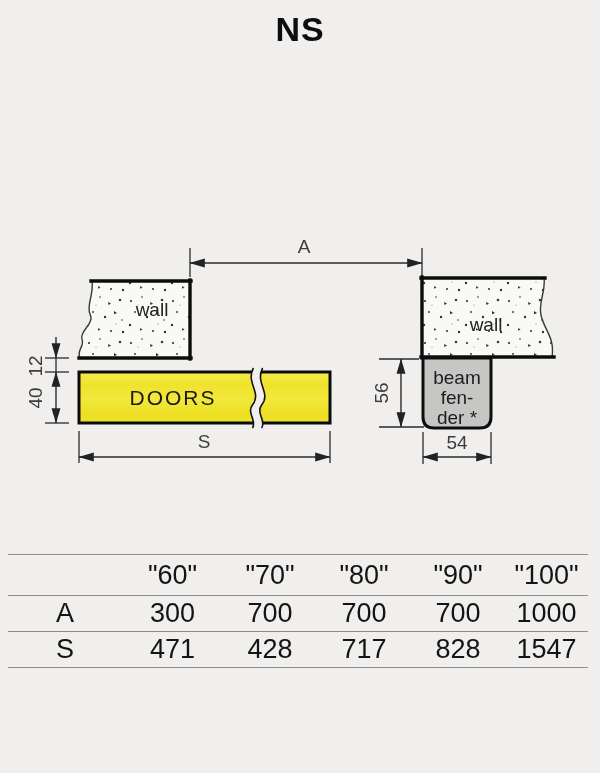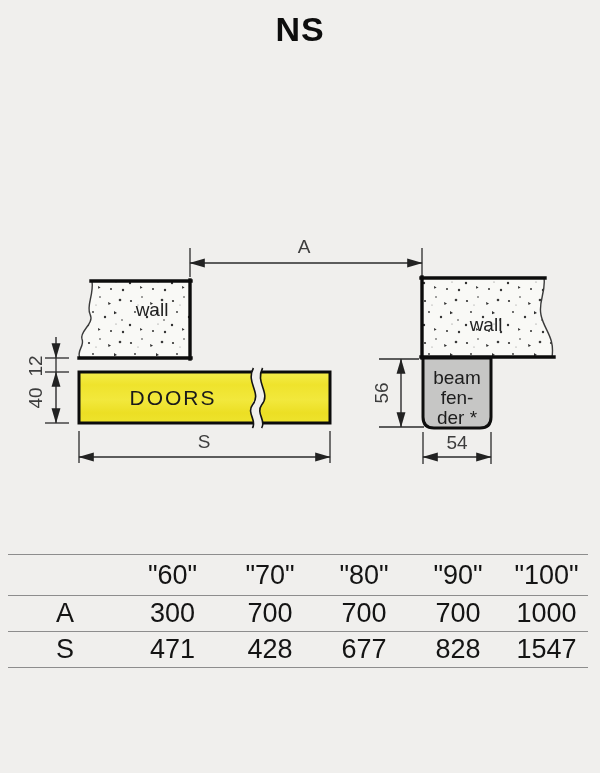--- a/index.html
+++ b/index.html
@@ -182,19 +182,19 @@
       <td>300</td>
       <td>700</td>
       <td>700</td>
       <td>700</td>
       <td>1000</td>
     </tr>
     <tr class="datarow">
       <th>S</th>
       <td>471</td>
       <td>428</td>
-      <td>677</td>
+      <td>717</td>
       <td>828</td>
       <td>1547</td>
     </tr>
   </tbody>
     </table>
 </div>
 
 </body></html>

